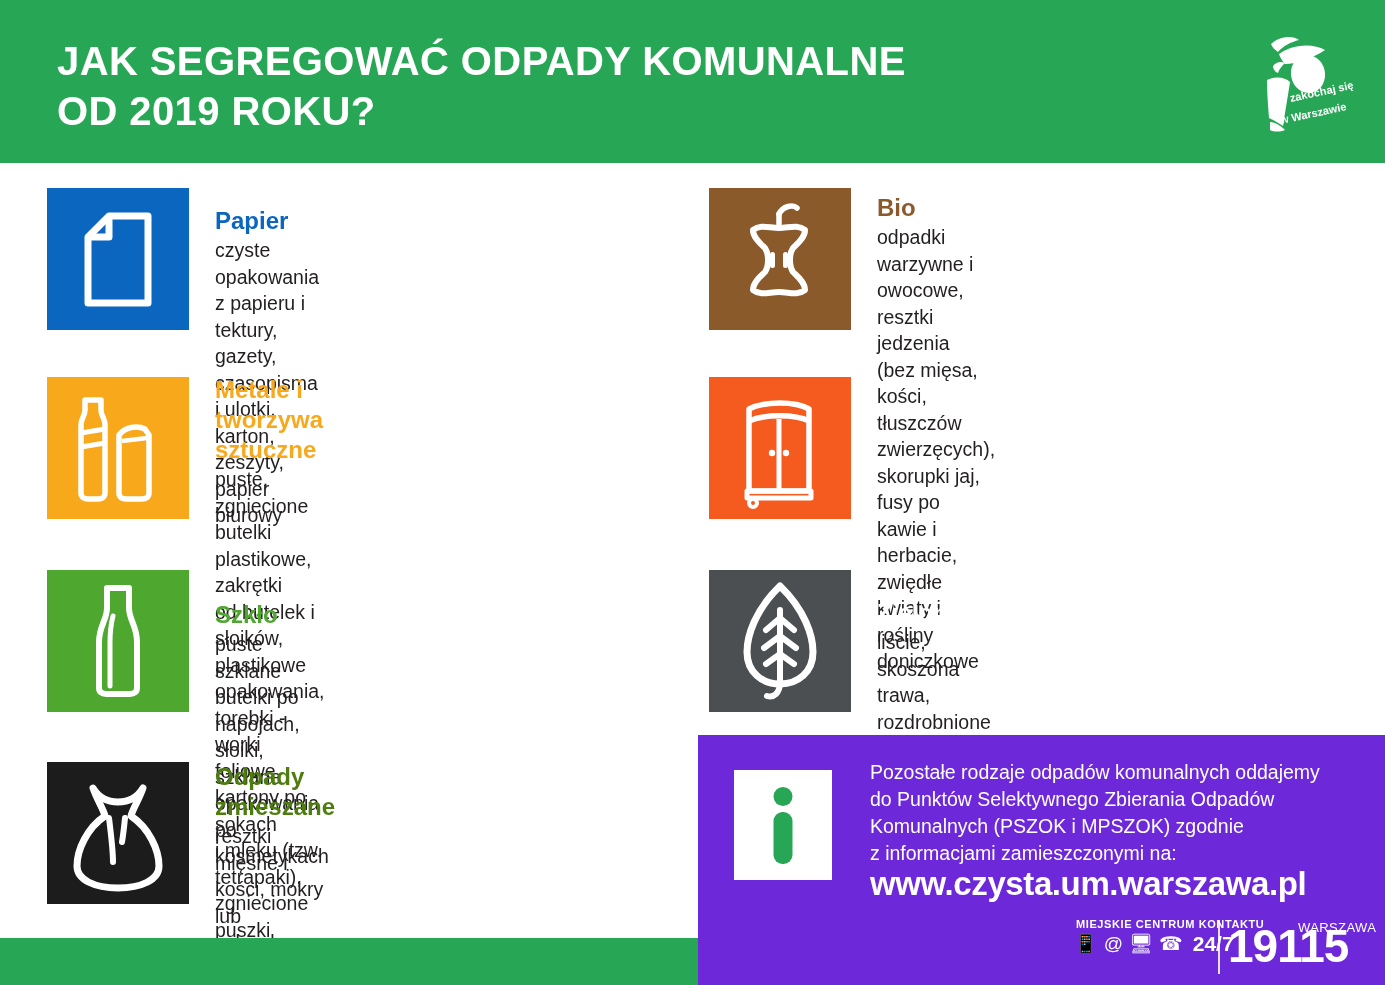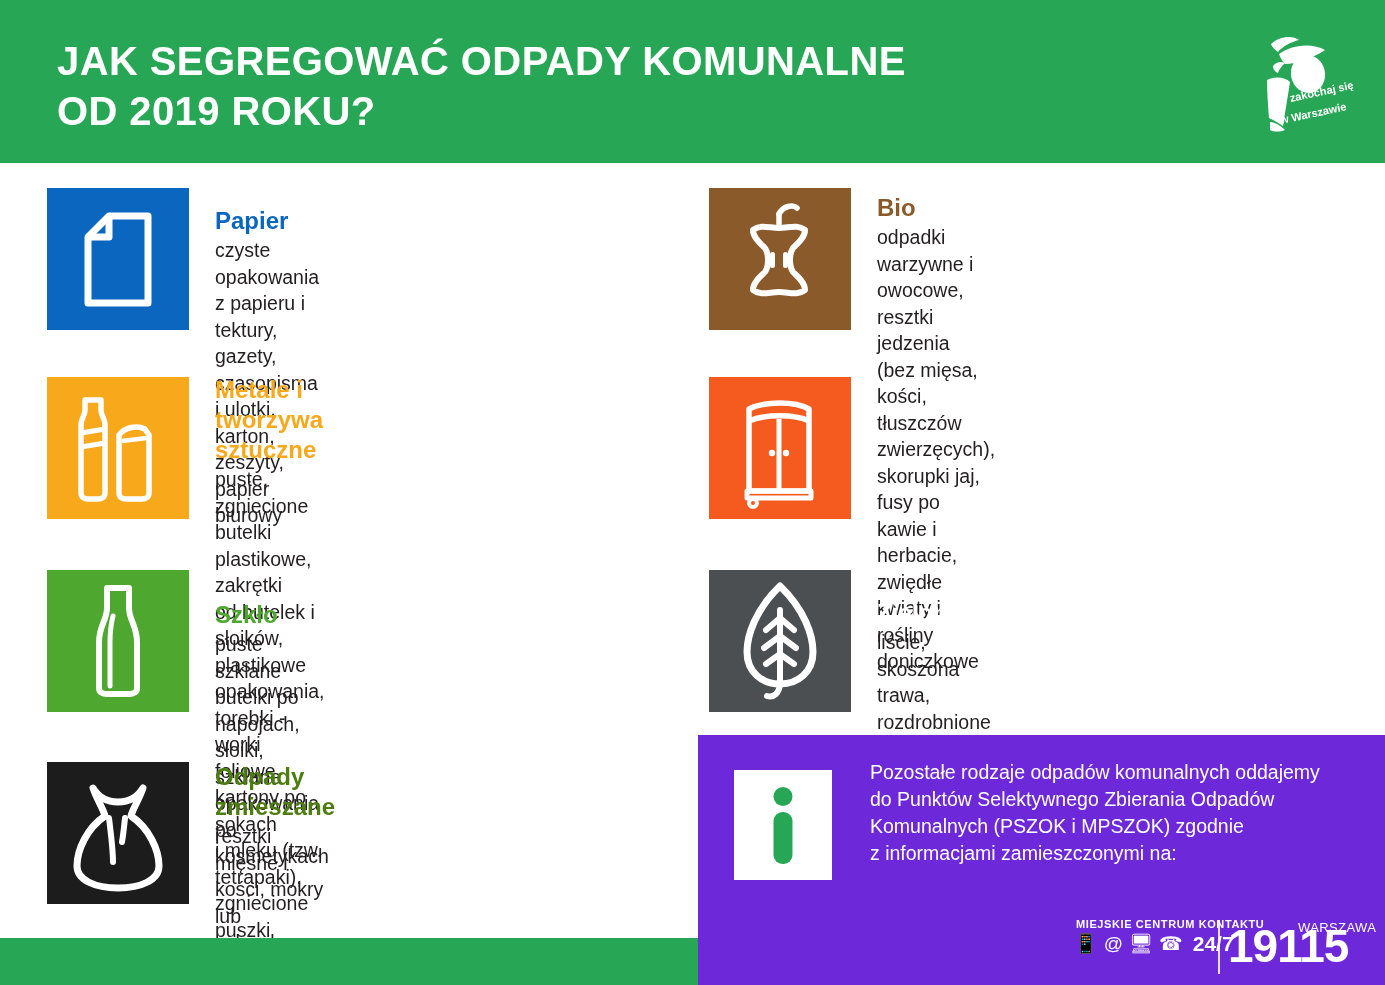--- a/index.html
+++ b/index.html
@@ -289,20 +289,21 @@
 
   <div class="info-panel">
     <div class="info-icon-box">
       <span class="dot"></span>
       <span class="bar"></span>
     </div>
     <div class="info-text">Pozostałe rodzaje odpadów komunalnych oddajemy
 do Punktów Selektywnego Zbierania Odpadów
 Komunalnych (PSZOK i MPSZOK) zgodnie
 z informacjami zamieszczonymi na:</div>
+    <a class="info-url" href="#" style="text-decoration:none">www.czysta.um.warszawa.pl</a>
   </div>
 
   <div class="contact">
     <div class="contact-label">MIEJSKIE CENTRUM KONTAKTU</div>
     <div class="contact-icons">
       <span class="glyph">📱</span>
       <span class="glyph">@</span>
       <span class="glyph">🖥</span>
       <span class="glyph">☎</span>
       <span class="contact-247">24/7</span>

